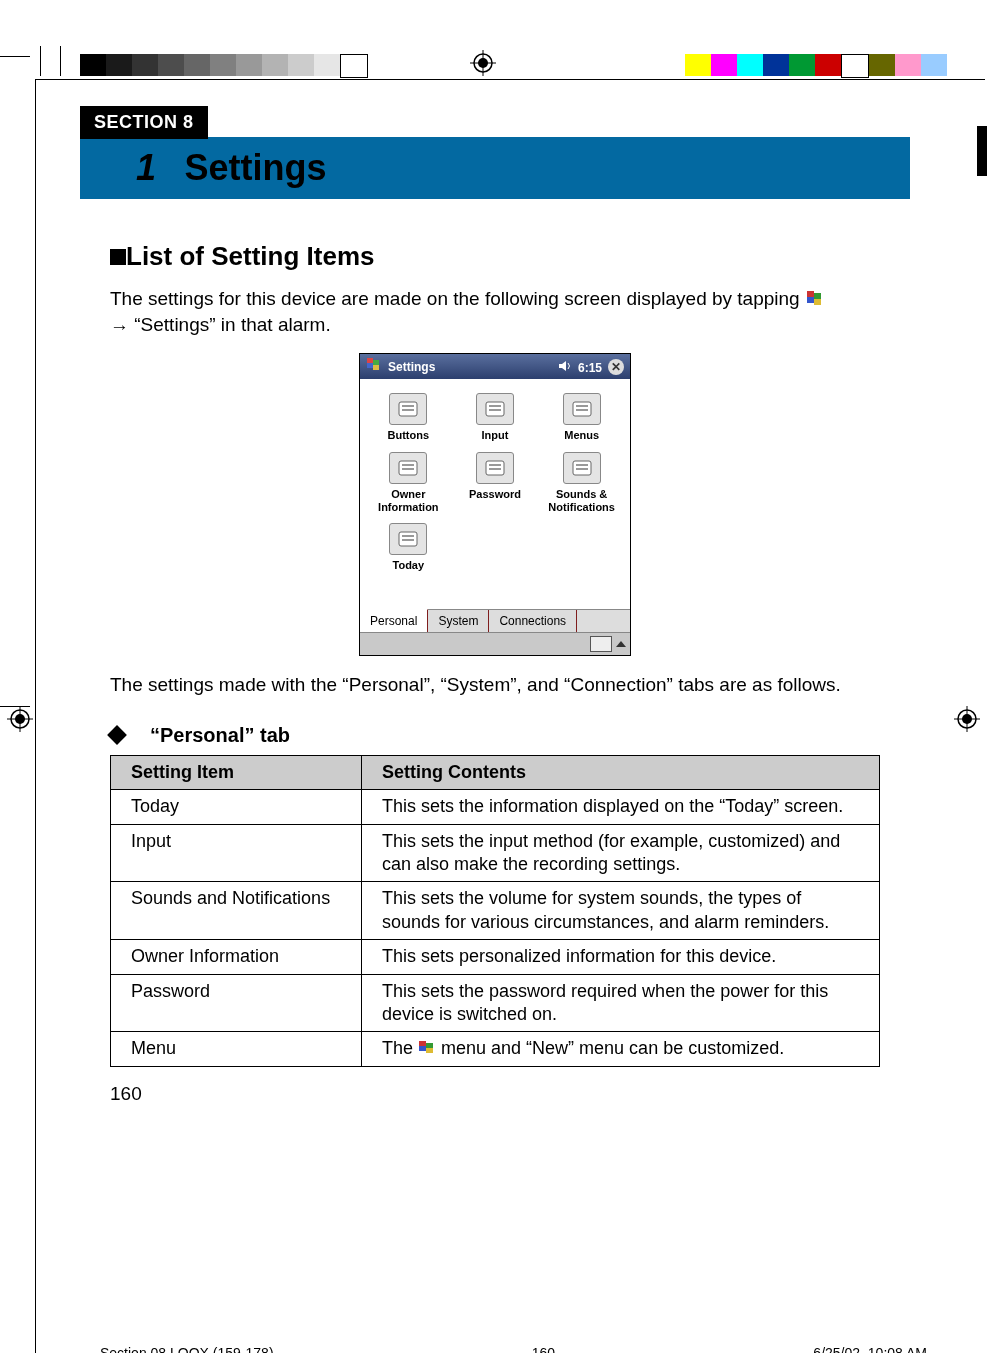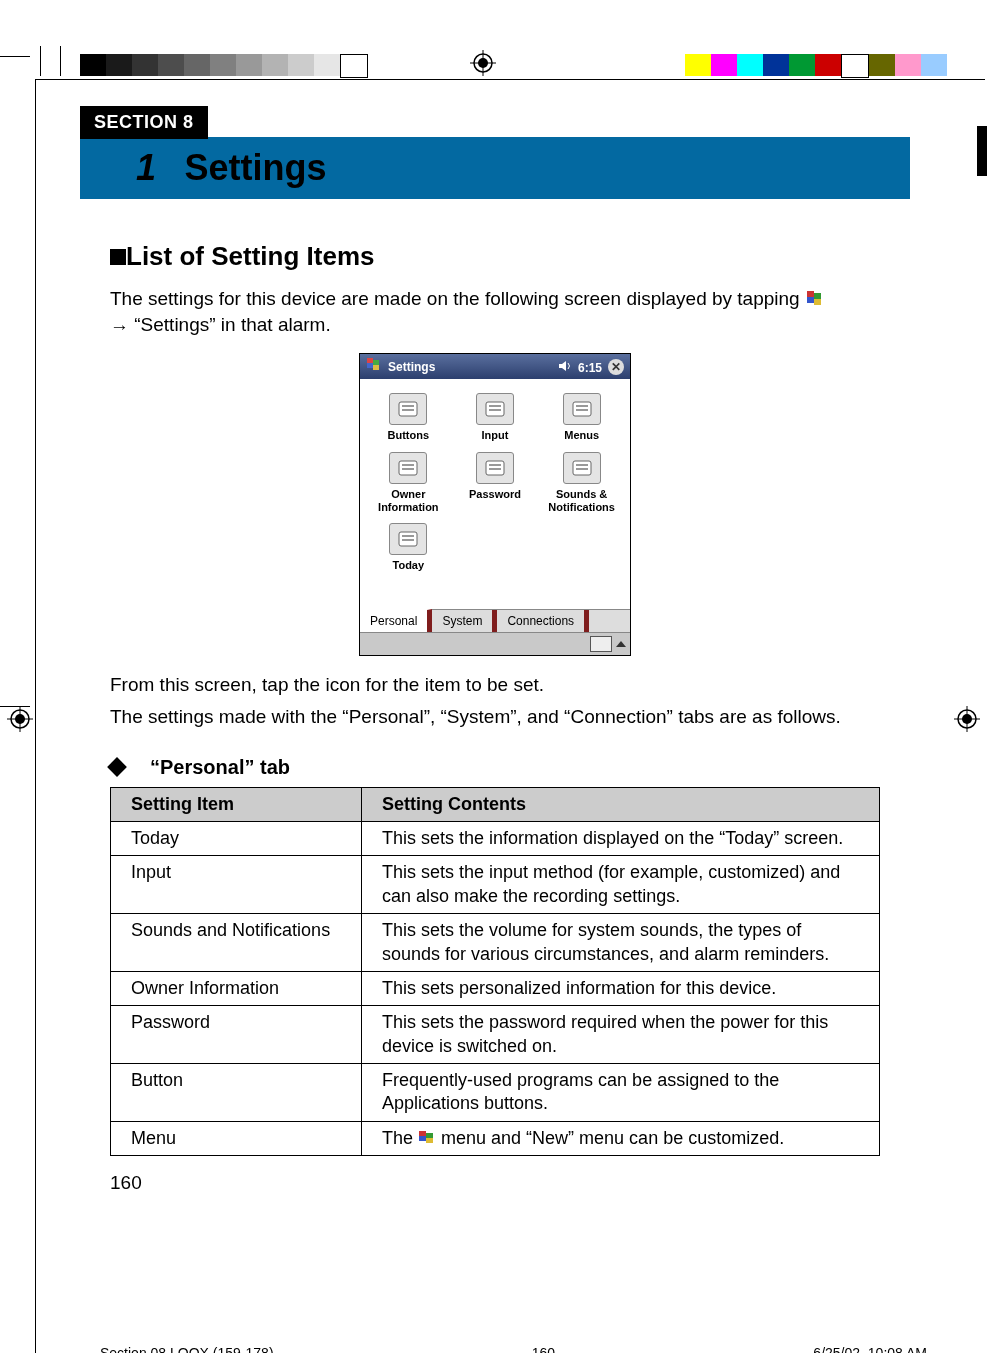--- a/index.html
+++ b/index.html
@@ -171,21 +171,21 @@
     display: flex; align-items: center; justify-content: center;
   }
   .pda-tabs {
     display: flex;
     border-top: 1px solid #888;
     background: #ddd;
     font-size: 12px;
   }
   .pda-tab {
     padding: 4px 10px;
-    border-right: 5px solid #7f1d1d;
+    border-right: 1px solid #7f1d1d;
   }
   .pda-tab.active {
     background: #fff;
     border-top: 1px solid #fff;
     margin-top: -1px;
   }
   .pda-bottom {
     background: #c9c9c9;
     height: 22px;
     display: flex;
@@ -467,21 +467,20 @@
           <div class="pda-tab active">Personal</div>
           <div class="pda-tab">System</div>
           <div class="pda-tab">Connections</div>
         </div>
       <div class="pda-bottom">
         <div class="kbd"></div>
         <div class="up"></div>
       </div>
     </div>
 
-    <div class="para">From this screen, tap the icon for the item to be set.</div>
     <div class="para">The settings made with the “Personal”, “System”, and “Connection” tabs are as follows.</div>
 
     <div class="h3">
       <span class="diamond"></span>
       <span>“Personal” tab</span>
     </div>
 
     <table class="tbl">
       <thead>
         <tr>
@@ -504,24 +503,20 @@
           </tr>
           <tr>
             <td class="col-item">Owner Information</td>
             <td>This sets personalized information for this device.</td>
           </tr>
           <tr>
             <td class="col-item">Password</td>
             <td>This sets the password required when the power for this device is switched on.</td>
           </tr>
           <tr>
-            <td class="col-item">Button</td>
-            <td>Frequently-used programs can be assigned to the Applications buttons.</td>
-          </tr>
-          <tr>
             <td class="col-item">Menu</td>
             <td><span>The </span><span class="menu-inline-icon"><svg width="18" height="16">
                   <rect x="1" y="1" width="7" height="5" fill="#cc3333"></rect>
                   <rect x="8" y="3" width="7" height="5" fill="#339933"></rect>
                   <rect x="1" y="6" width="7" height="5" fill="#3355cc"></rect>
                   <rect x="8" y="8" width="7" height="5" fill="#ddbb33"></rect>
                 </svg></span><span> menu and “New” menu can be customized.</span></td>
           </tr>
         </tbody>
     </table>

